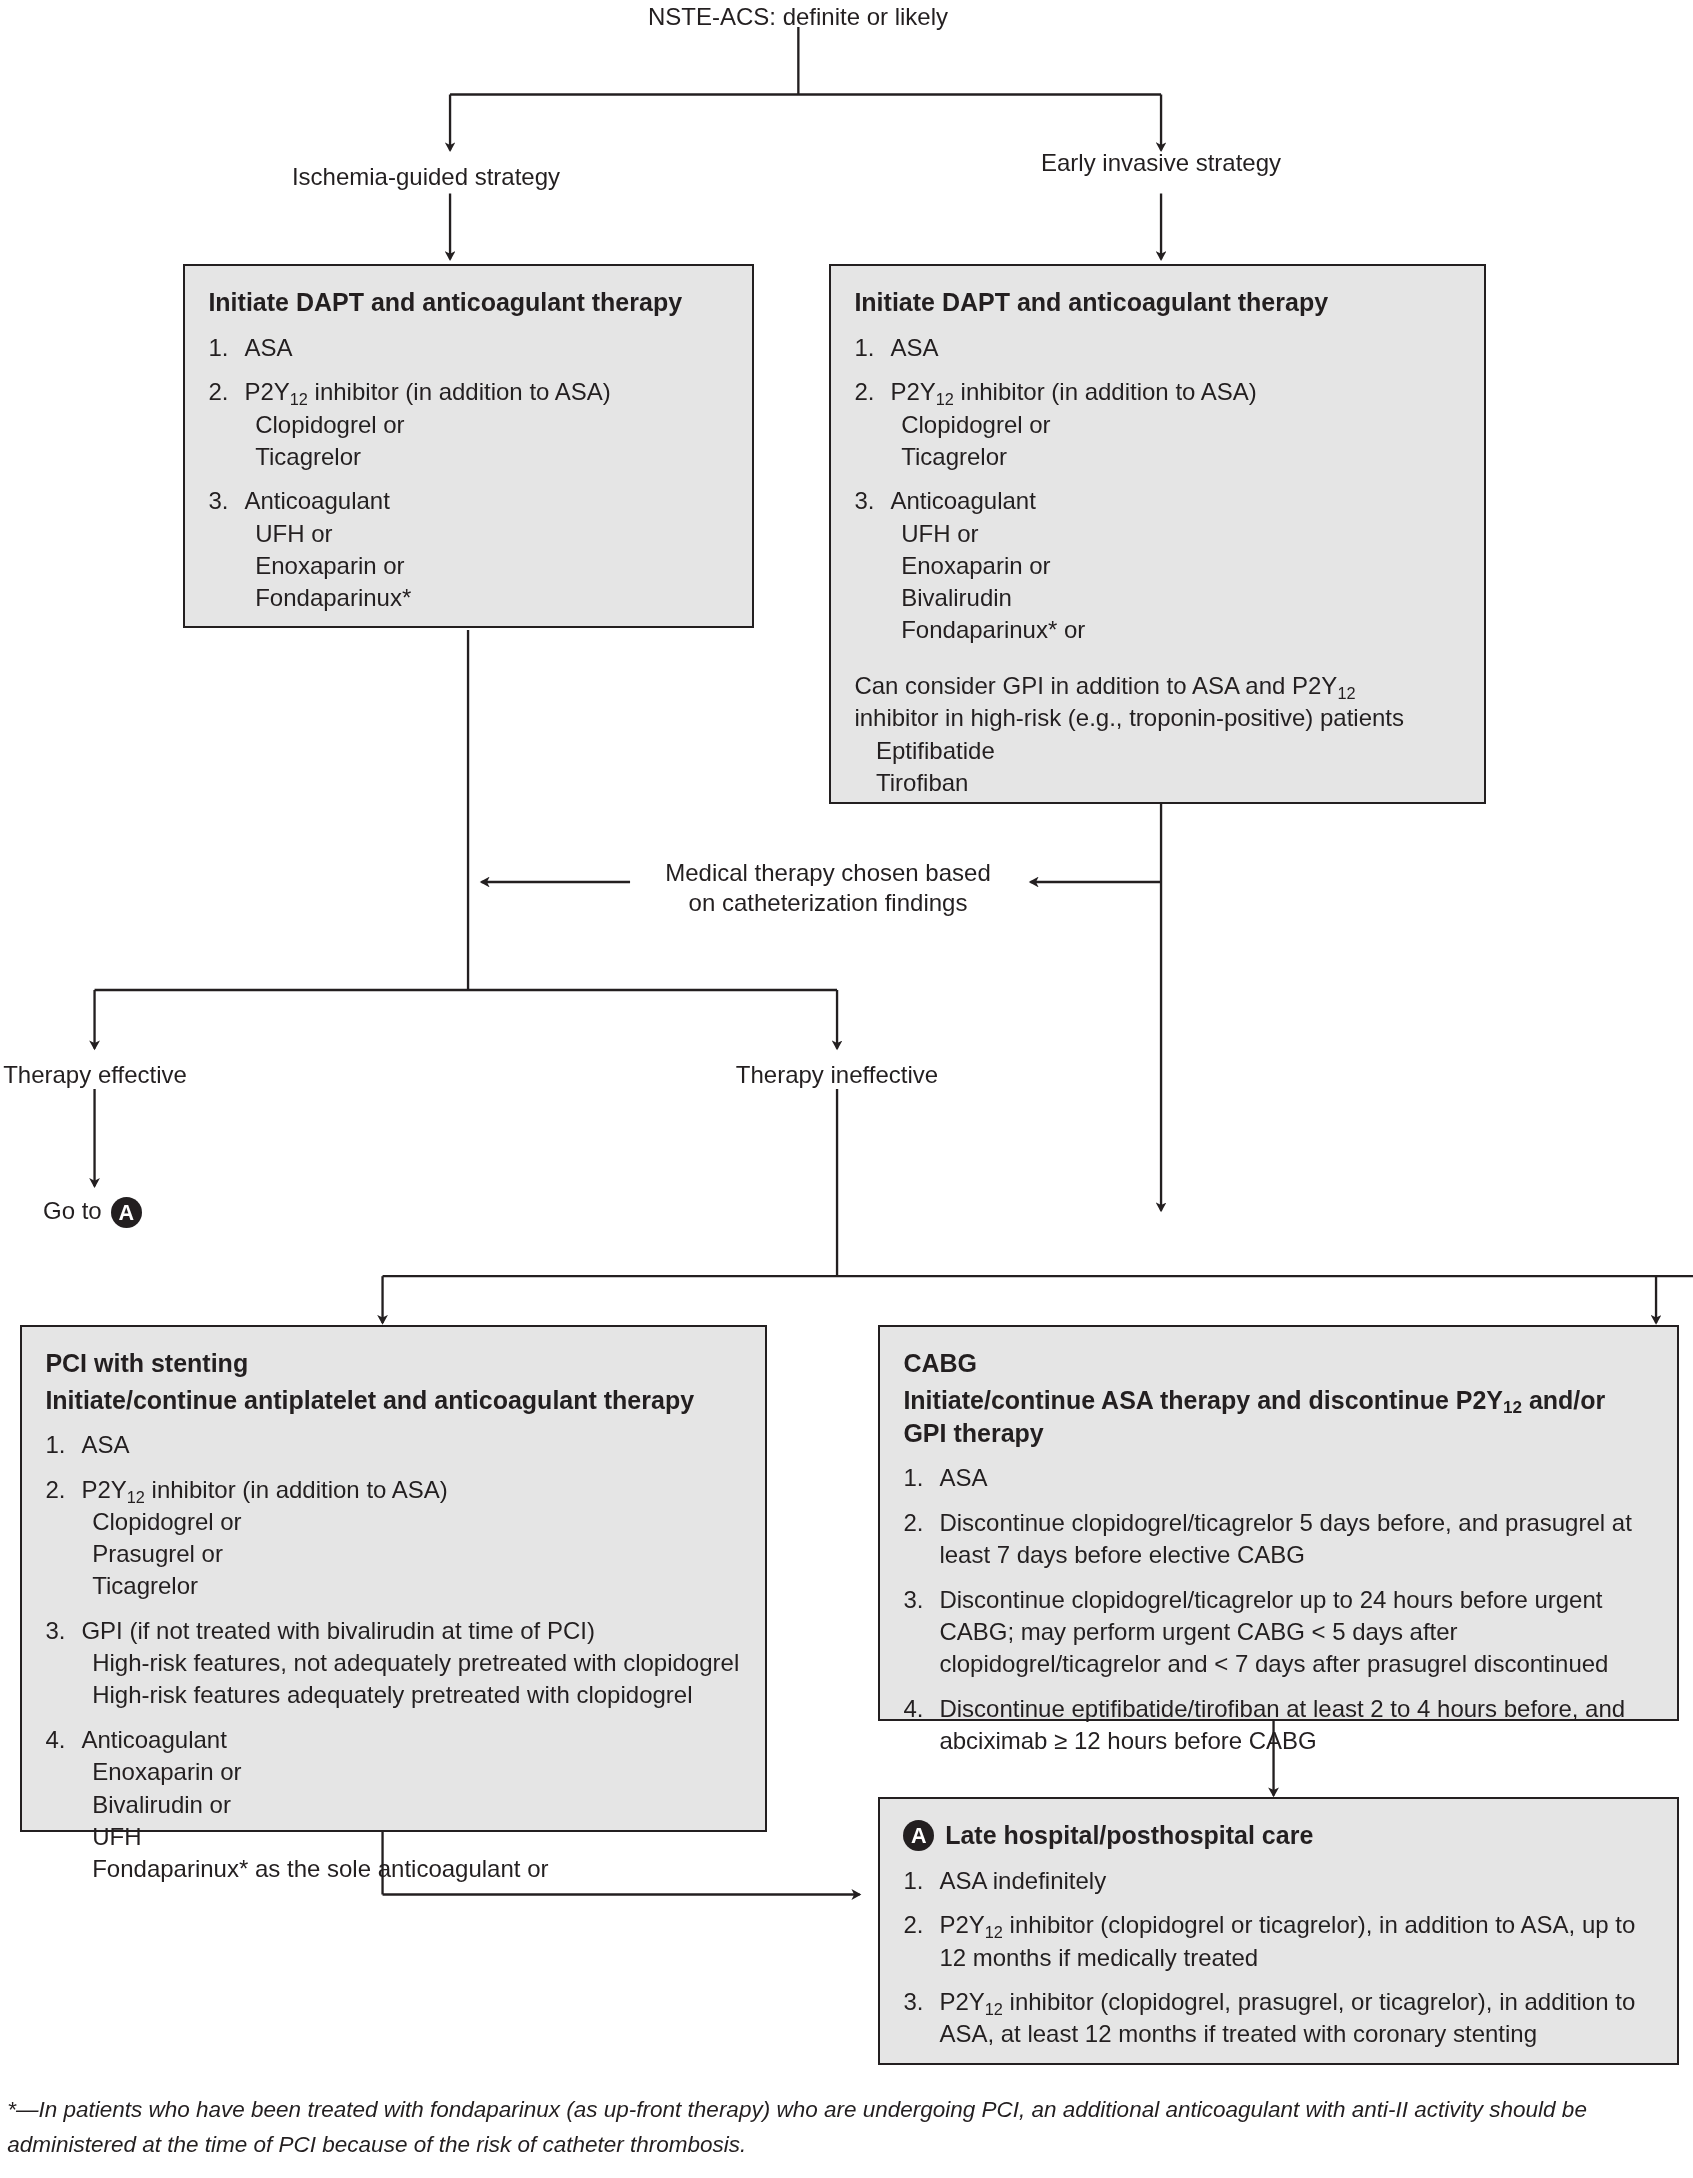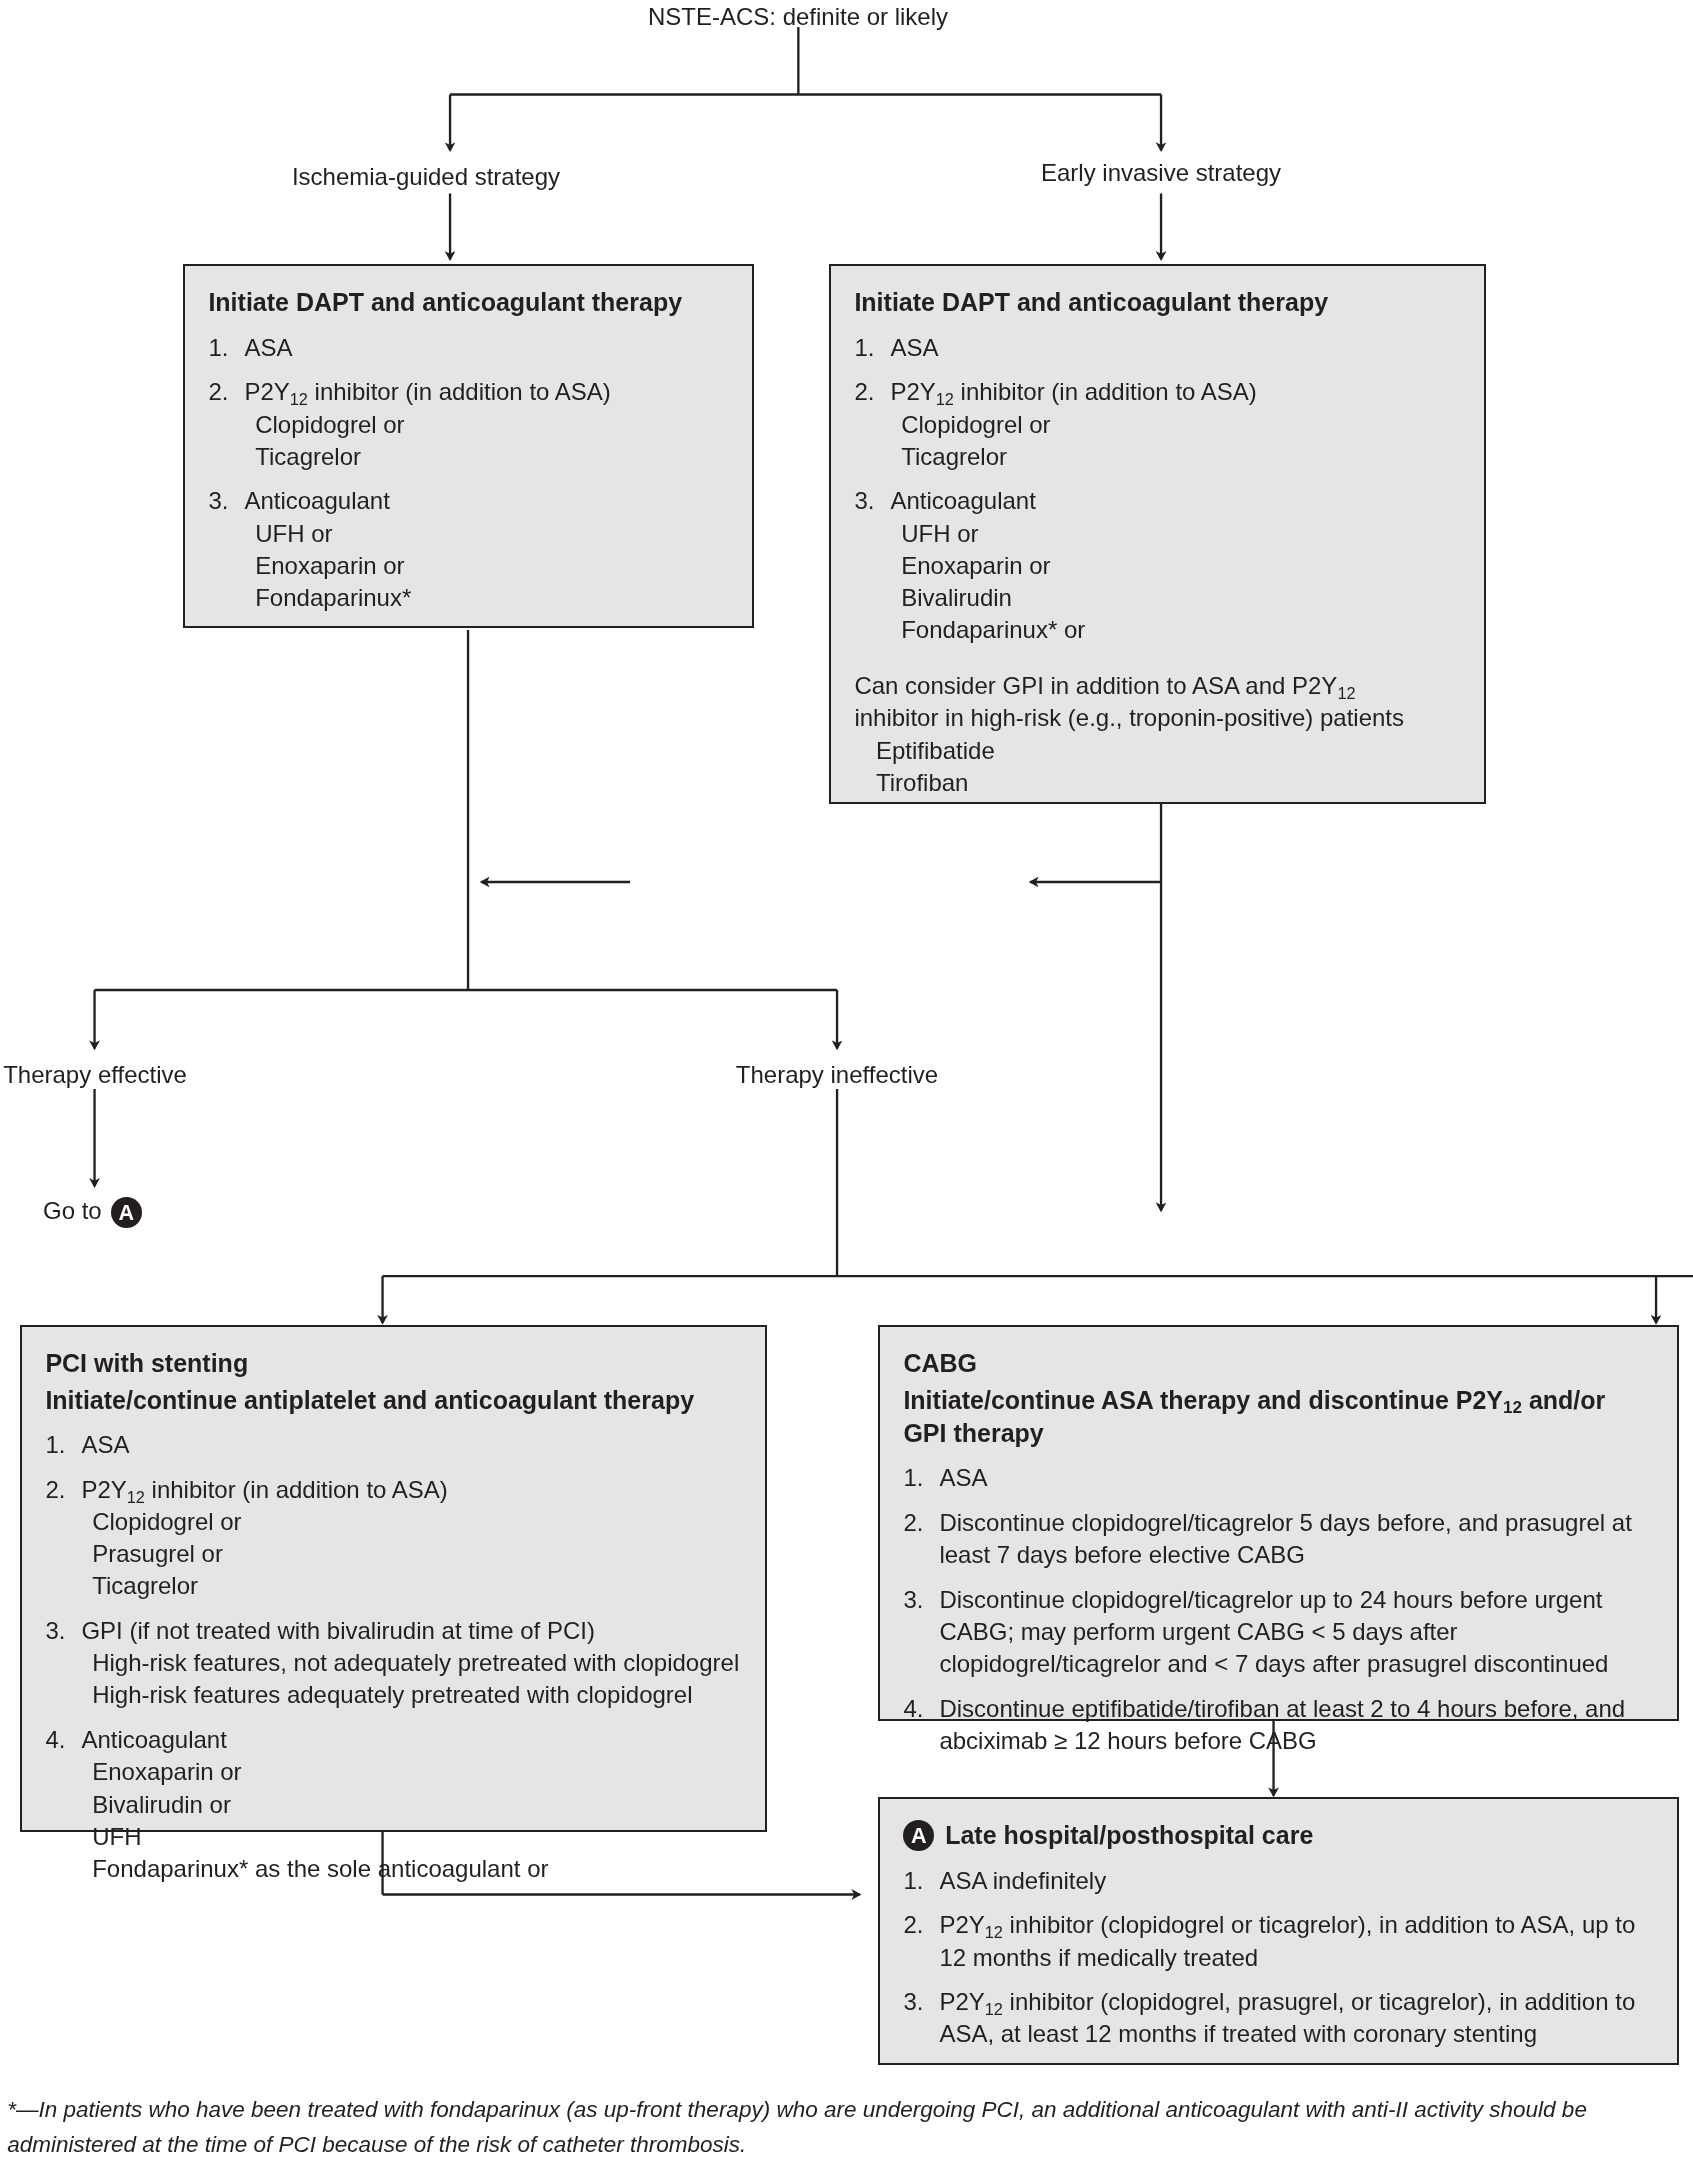--- a/index.html
+++ b/index.html
@@ -86,21 +86,21 @@
       <path d="M1415,1910 L1415,1995" marker-end="url(#ah)"></path>
 
       <path d="M425,2035 L425,2105"></path>
       <path d="M425,2105 L955,2105" marker-end="url(#ah)"></path>
     </g>
   </svg>
 
   <div class="lbl center" style="left:798px;top:1.8px;">NSTE-ACS: definite or likely</div>
 
   <div class="lbl center" style="left:426px;top:162px;">Ischemia-guided strategy</div>
-  <div class="lbl center" style="left:1161px;top:158px;">Early invasive strategy</div>
+  <div class="lbl center" style="left:1161px;top:148px;">Early invasive strategy</div>
 
   <div class="box" style="left:183px;top:264px;width:571px;height:364px;">
     <div class="inner">
       <div class="bhead">Initiate DAPT and anticoagulant therapy</div>
       <ol class="items">
         <li>
           <span class="num">1.</span><span>ASA</span>
         </li>
         <li>
           <span class="num">2.</span><span><span>P2Y</span><sub>12</sub><span> inhibitor (in addition to ASA)</span></span>
@@ -139,20 +139,24 @@
       </ol>
       <div class="para">
         <span>Can consider GPI in addition to ASA and P2Y</span><sub>12</sub><br>
         <span>inhibitor in high-risk (e.g., troponin-positive) patients</span>
         <span class="sub">Eptifibatide</span>
         <span class="sub">Tirofiban</span>
       </div>
     </div>
   </div>
 
+  <div class="lbl center" style="left:828px;top:858px;text-align:center;">
+    <div>Medical therapy chosen based</div>
+    <div>on catheterization findings</div>
+  </div>
 
   <div class="lbl center" style="left:95px;top:1060px;">Therapy effective</div>
   <div class="lbl center" style="left:837px;top:1060px;">Therapy ineffective</div>
 
   <div class="goto" style="left:43px;top:1197px;">
     <span>Go to</span>
     <span class="circA">A</span>
   </div>
 
   <div class="box" style="left:20px;top:1325px;width:747px;height:507px;">

